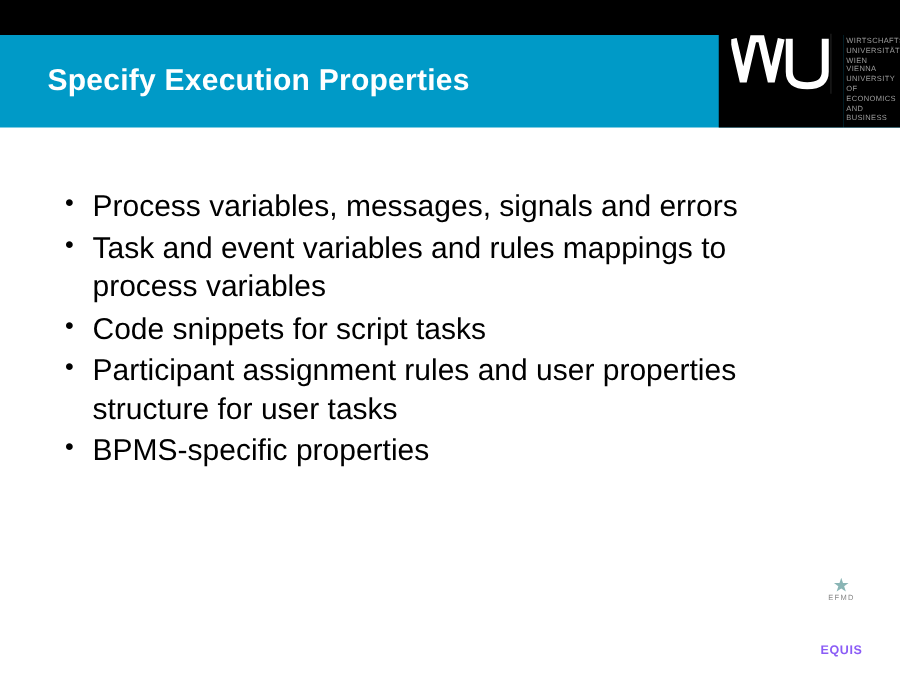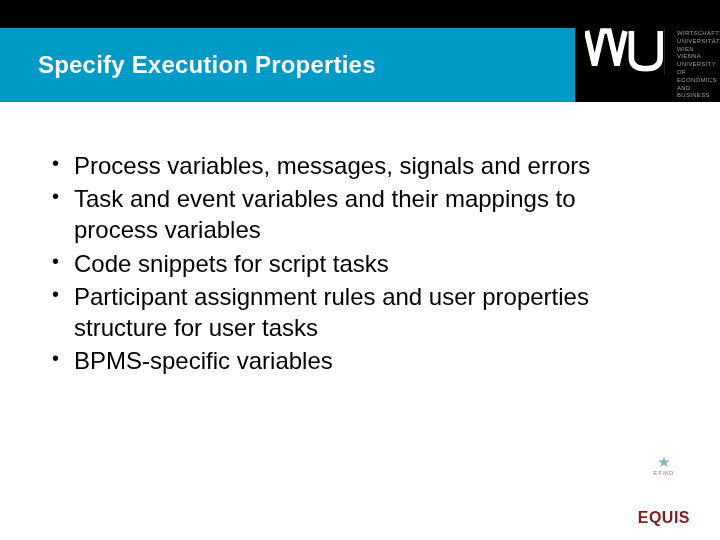--- a/index.html
+++ b/index.html
@@ -100,22 +100,22 @@
     color: #6b6b6b;
     line-height: 1;
   }
   .footer-logo .efmd {
     font-size: 6px;
     letter-spacing: 1px;
     color: #888;
   }
   .footer-logo .equis {
     font-weight: bold;
-    font-size: 16px;
-    color: #7f1d1d;
+    font-size: 10px;
+    color: #8b5cf6;
     letter-spacing: 0.5px;
     margin-top: 34px;
   }
   .footer-logo .star {
     width: 14px;
     height: 14px;
     margin: 0 auto 1px;
     display: flex;
     align-items: center;
     justify-content: center;
@@ -145,24 +145,24 @@
     <div>WIEN VIENNA</div>
     <div>UNIVERSITY OF</div>
     <div>ECONOMICS</div>
     <div>AND BUSINESS</div>
   </div>
 </div>
 
 <div class="content">
   <ul class="bullets">
     <li>Process variables, messages, signals and errors</li>
-    <li>Task and event variables and their mappings to process variables</li>
+    <li>Task and event variables and rules mappings to process variables</li>
     <li>Code snippets for script tasks</li>
     <li>Participant assignment rules and user properties structure for user tasks</li>
-    <li>BPMS-specific variables</li>
+    <li>BPMS-specific properties</li>
   </ul>
 </div>
 
 <div class="footer-logo">
   <div class="star">
     <svg width="14" height="14" viewBox="0 0 24 24">
         <path fill="#8ab5b5" d="M12 2l2.4 7.4H22l-6 4.4 2.3 7.2L12 16.8 5.7 21l2.3-7.2-6-4.4h7.6z"></path>
       </svg>
   </div>
   <div class="efmd">EFMD</div>

